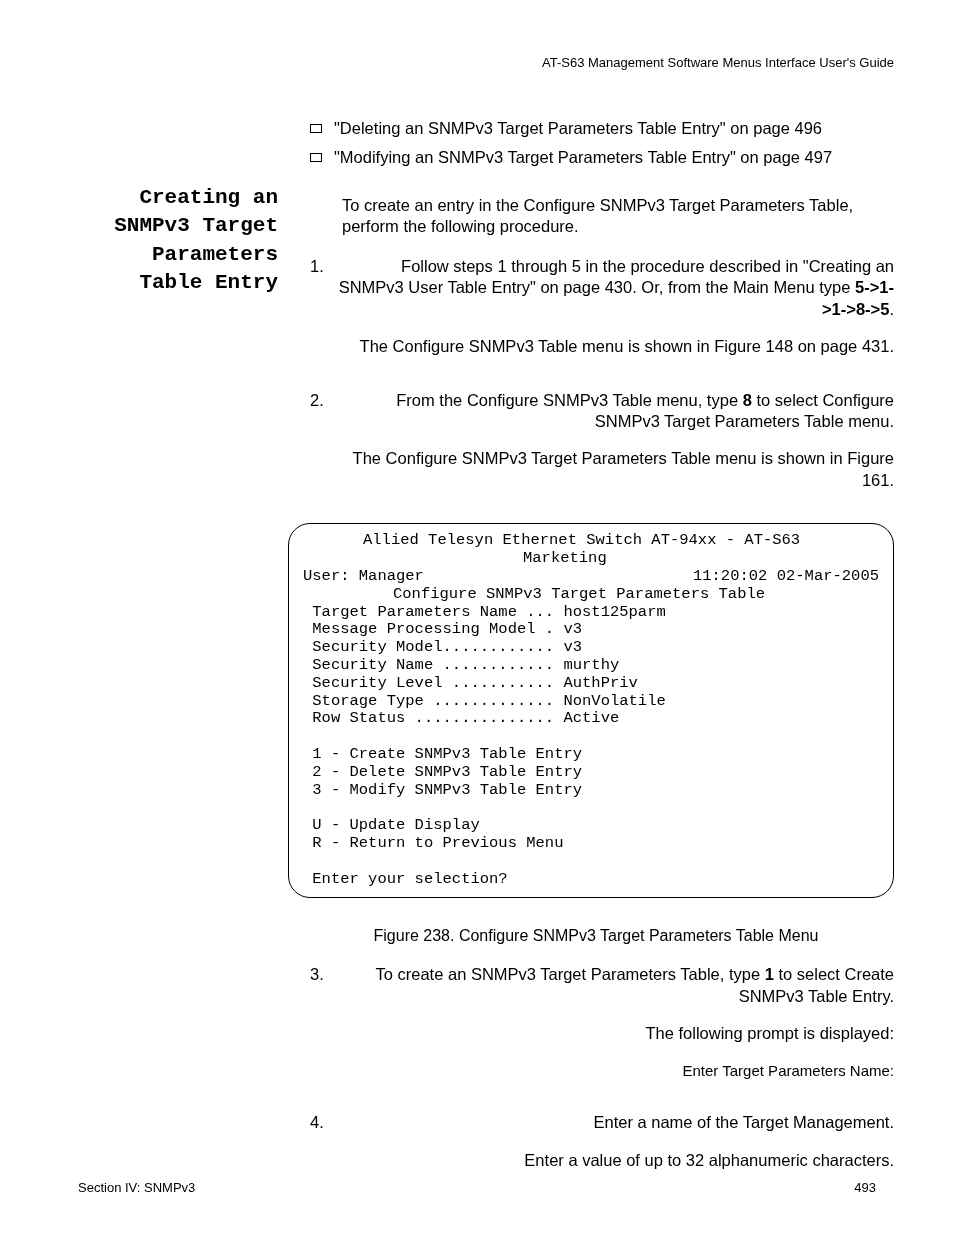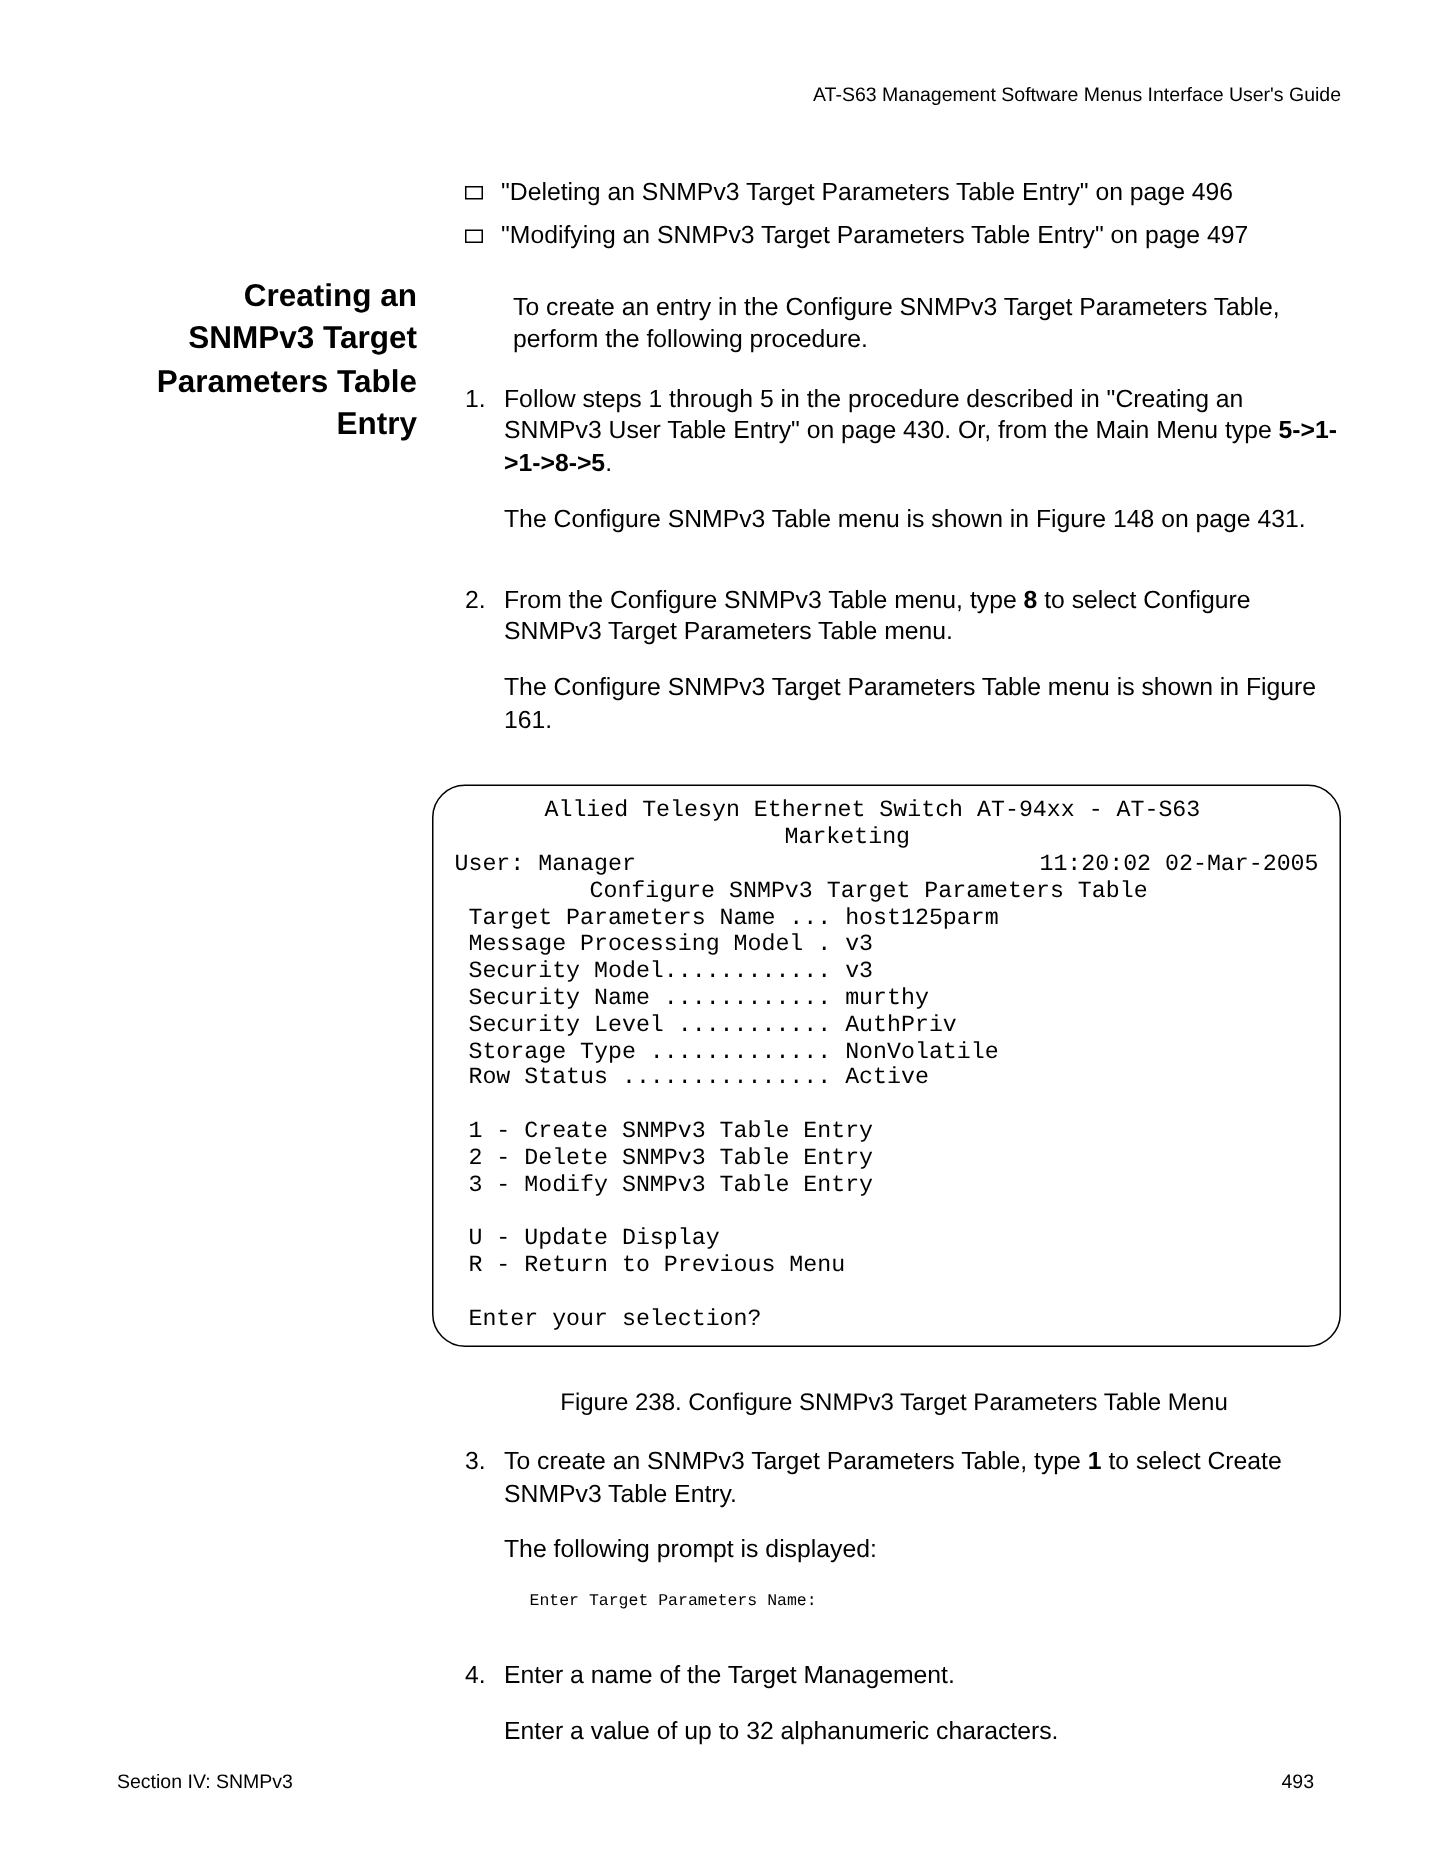--- a/index.html
+++ b/index.html
@@ -22,21 +22,21 @@
     margin-bottom: 48px;
   }
   .content-row {
     display: flex;
     gap: 20px;
   }
   .sidebar {
     width: 200px;
     flex-shrink: 0;
     text-align: right;
-    font-family: Liberation Sans, sans-serif;
+    font-family: Liberation Mono, monospace;
     font-weight: bold;
     font-size: 21px;
     line-height: 1.35;
     padding-top: 66px;
   }
   .main {
     flex: 1;
     font-size: 16.5px;
     line-height: 1.3;
   }
@@ -63,43 +63,43 @@
   }
   .step {
     display: flex;
     margin-bottom: 16px;
     padding-left: 12px;
   }
   .step-num {
     width: 26px;
     flex-shrink: 0;
   }
-  .step-body { flex: 1; }
+  .step-body { flex: 1; text-align: right; }
   .step-p { margin-bottom: 16px; }
   .terminal-wrap {
     margin: 10px 0 28px -10px;
   }
   .terminal {
     border: 1.5px solid #000;
     border-radius: 22px;
     padding: 8px 14px;
     font-family: "Courier New", Courier, monospace;
     font-size: 15.5px;
     line-height: 1.15;
     white-space: pre;
     overflow: hidden;
   }
   .figure-caption {
     text-align: center;
     margin: 16px 0 18px 0;
     font-size: 16px;
   }
   .prompt {
-    font-family: Liberation Mono, monospace;
-    font-size: 11px;
+    font-family: Liberation Sans, sans-serif;
+    font-size: 15px;
     margin: 8px 0 16px 17px;
   }
   .footer {
     position: absolute;
     bottom: 40px;
     left: 78px;
     right: 78px;
     display: flex;
     justify-content: space-between;
     font-size: 13px;

